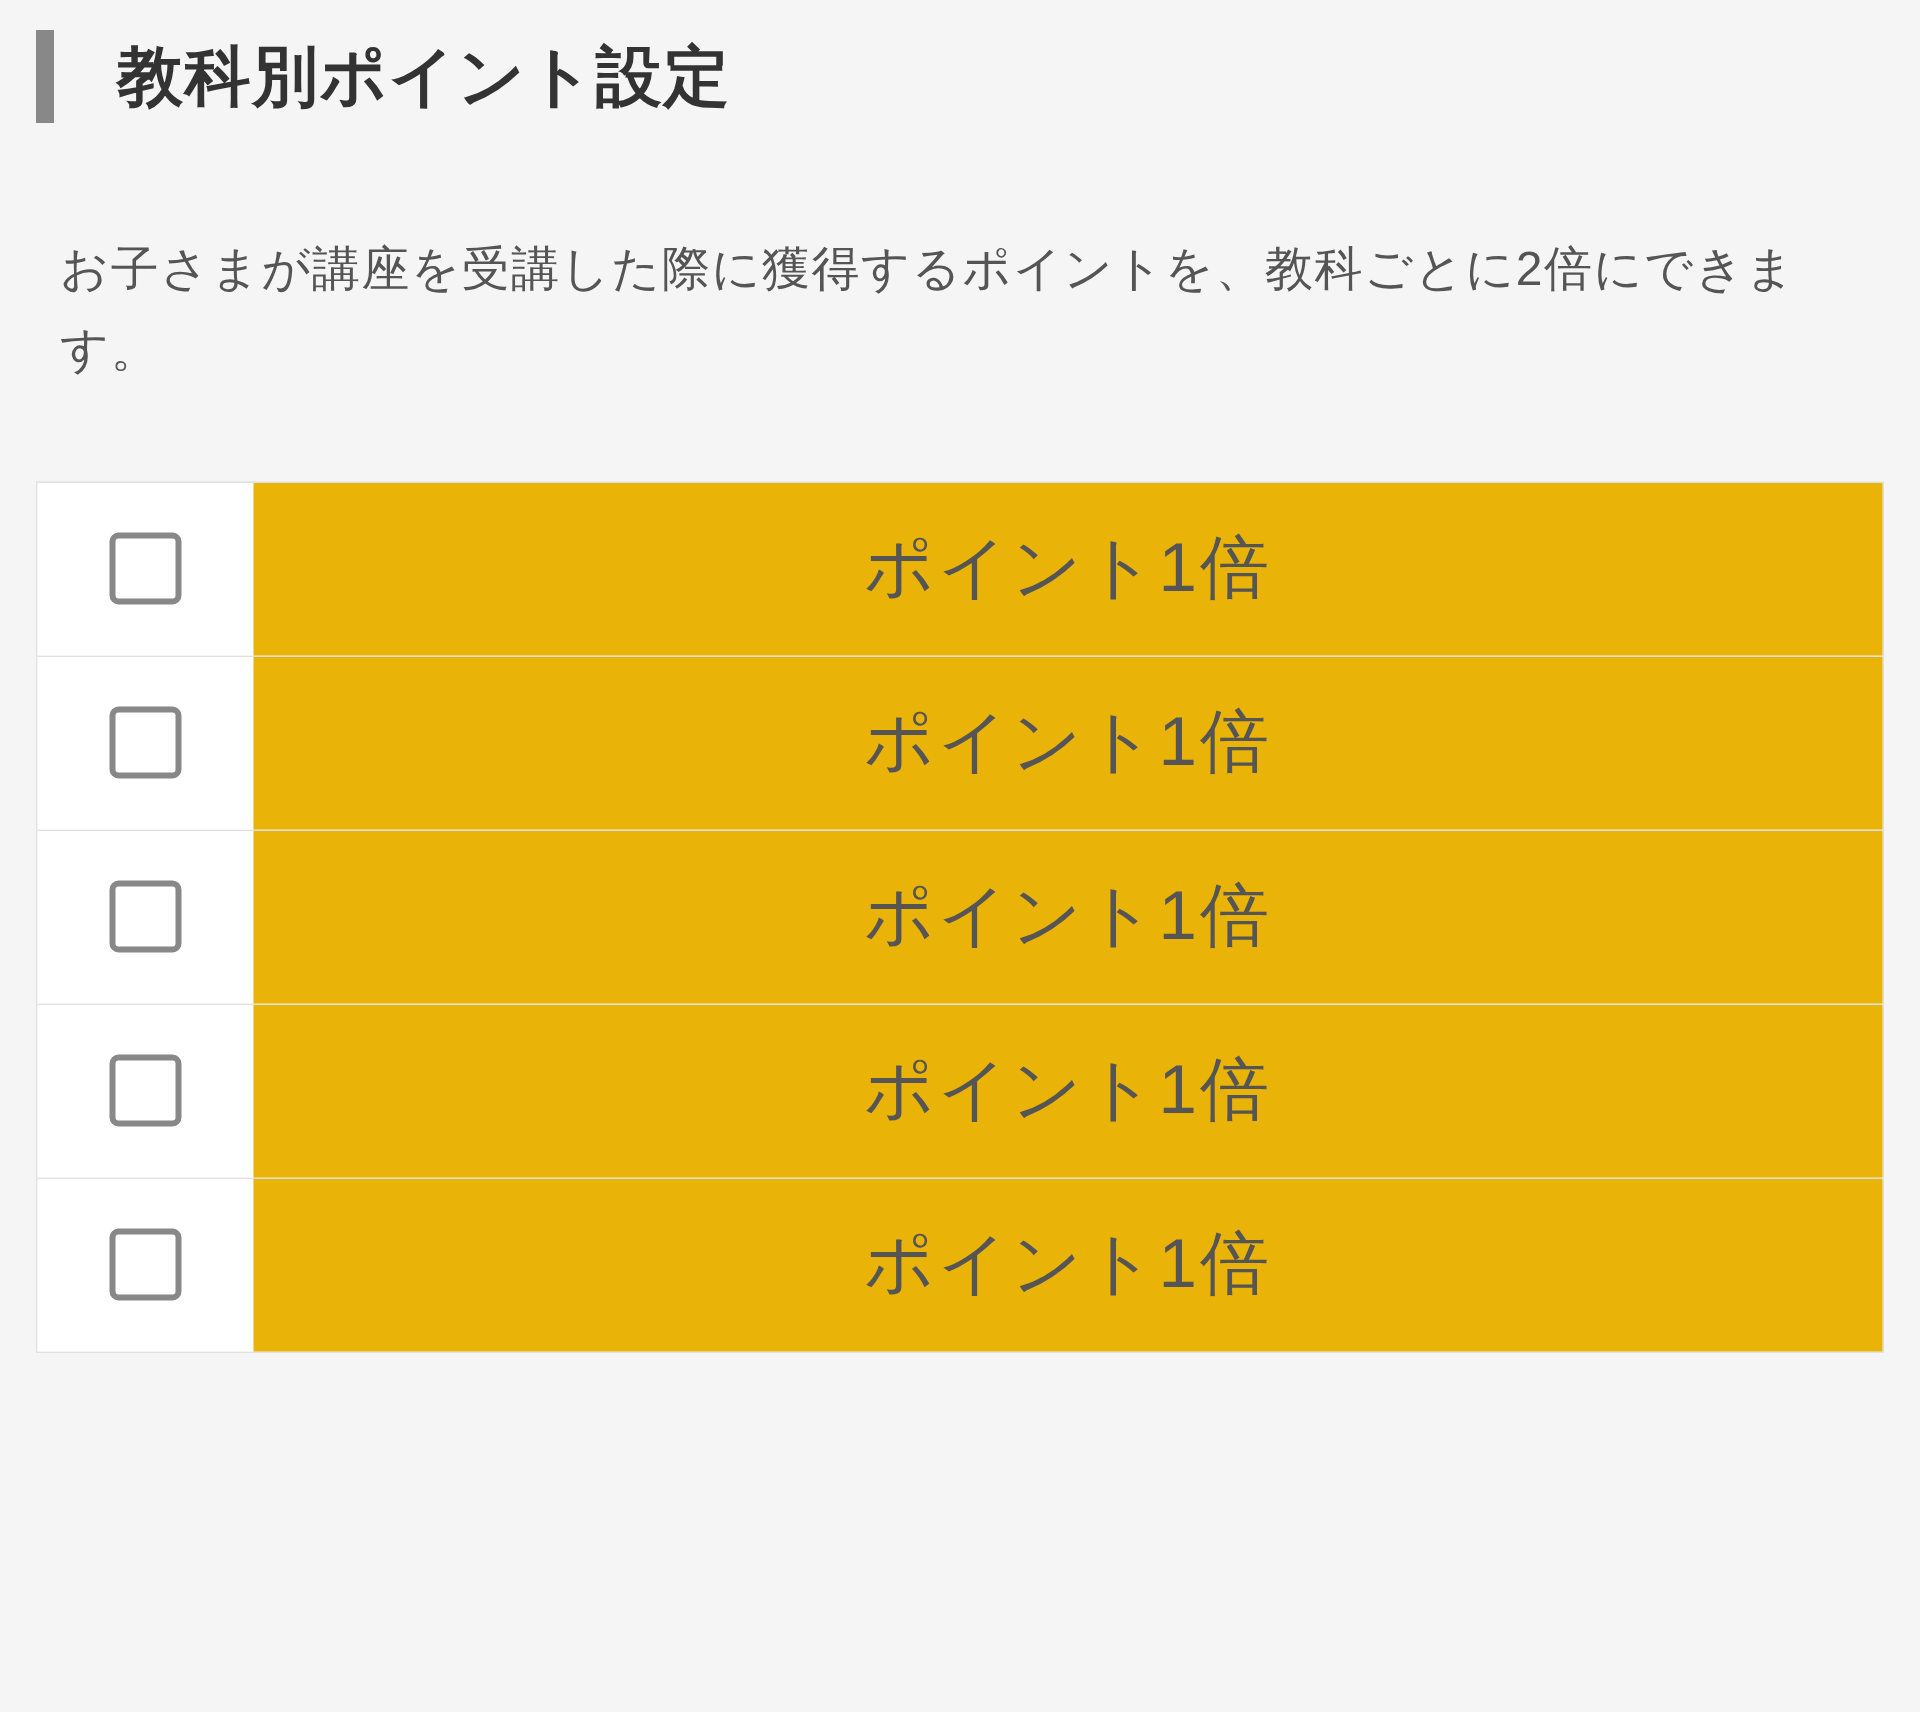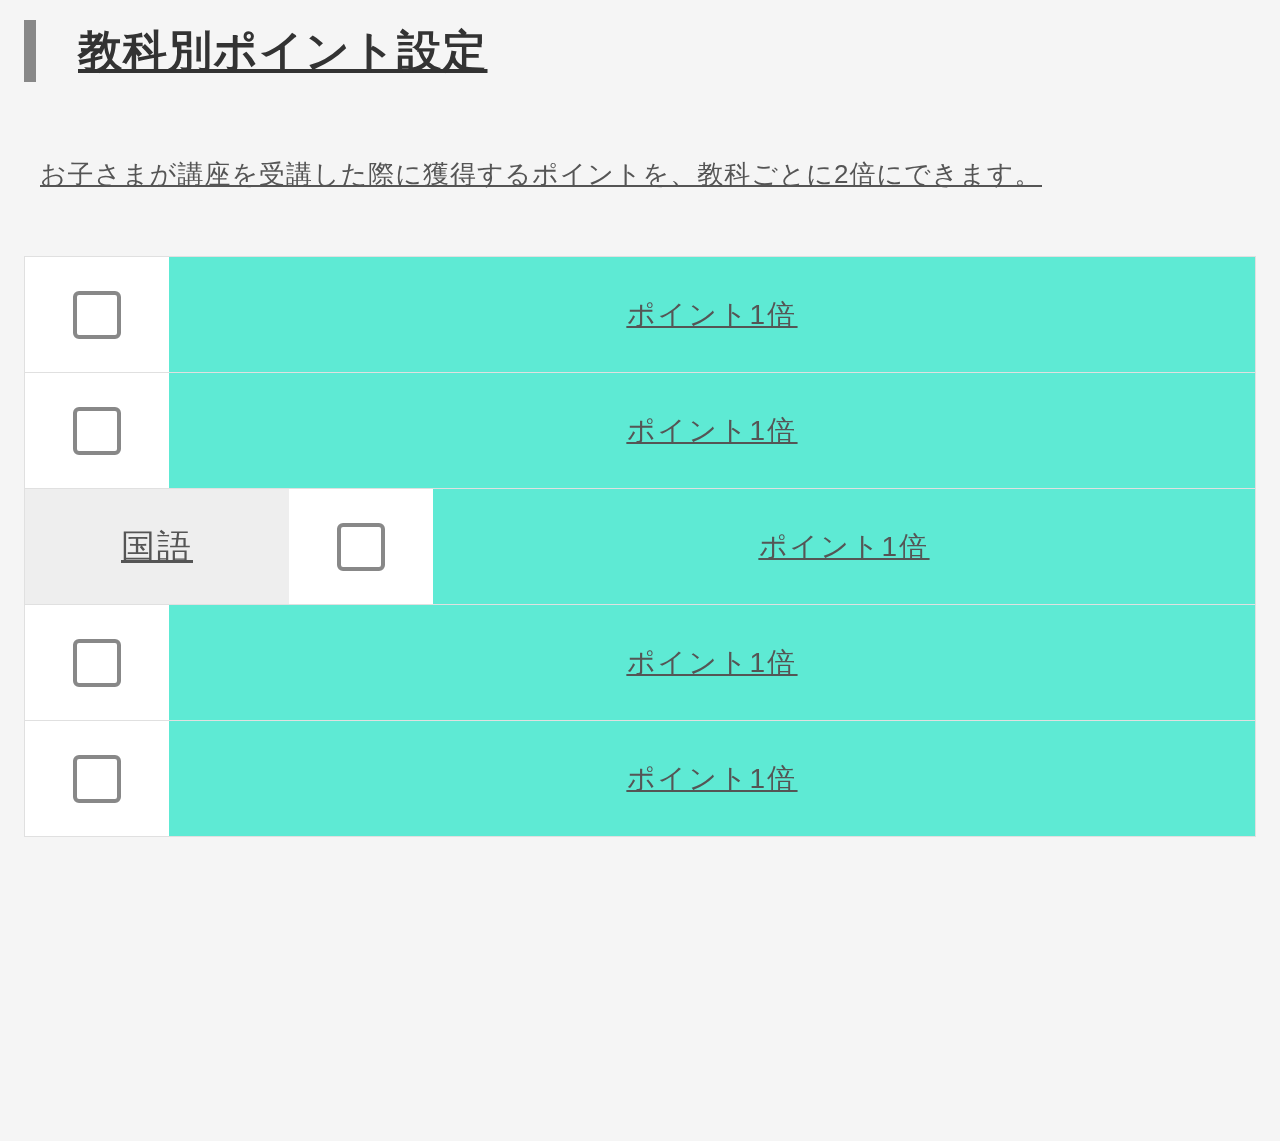--- a/index.html
+++ b/index.html
@@ -1,15 +1,15 @@
 <!DOCTYPE html>
 <html><head>
   <meta charset="utf-8">
   <style>
-    * { margin: 0; padding: 0; box-sizing: border-box; text-decoration: underline; }
+    * { margin: 0; padding: 0; box-sizing: border-box; }
     body {
       font-family: -apple-system, BlinkMacSystemFont, "Hiragino Kaku Gothic ProN", "Hiragino Sans", Meiryo, sans-serif;
       background: #f5f5f5;
       width: 1280px;
       height: 1141px;
       color: #444;
       padding-top: 20px;
     }
     .container {
       padding: 0 24px;
@@ -26,21 +26,21 @@
       background: #888;
       margin-right: 42px;
     }
     .page-title {
       font-size: 44px;
       font-weight: 700;
       color: #333;
       letter-spacing: 1px;
     }
     .description {
-      font-size: 26px;
+      font-size: 32px;
       color: #555;
       line-height: 1.7;
       margin-bottom: 60px;
       letter-spacing: 1px;
       padding-left: 16px;
       padding-right: 16px;
     }
     .table {
       border: 1px solid #e0e0e0;
       border-bottom: none;
@@ -74,25 +74,25 @@
     .checkbox {
       width: 48px;
       height: 48px;
       border: 4px solid #888;
       border-radius: 6px;
       background: #fff;
       cursor: pointer;
     }
     .status-cell {
       flex: 1;
-      background: #5eead4;
+      background: #eab308;
       display: flex;
       align-items: center;
       justify-content: center;
-      font-size: 28px;
+      font-size: 46px;
       color: #555;
       letter-spacing: 2px;
     }
   </style>
 </head>
 <body>
 
 <div class="container">
 
   <div class="header-row">
@@ -114,21 +114,20 @@
     </div>
 
     <div class="table-row">
       <div class="checkbox-cell">
         <div class="checkbox"></div>
       </div>
       <div class="status-cell">ポイント1倍</div>
     </div>
 
     <div class="table-row">
-      <div class="subject-cell">国語</div>
       <div class="checkbox-cell">
         <div class="checkbox"></div>
       </div>
       <div class="status-cell">ポイント1倍</div>
     </div>
 
     <div class="table-row">
       <div class="checkbox-cell">
         <div class="checkbox"></div>
       </div>

